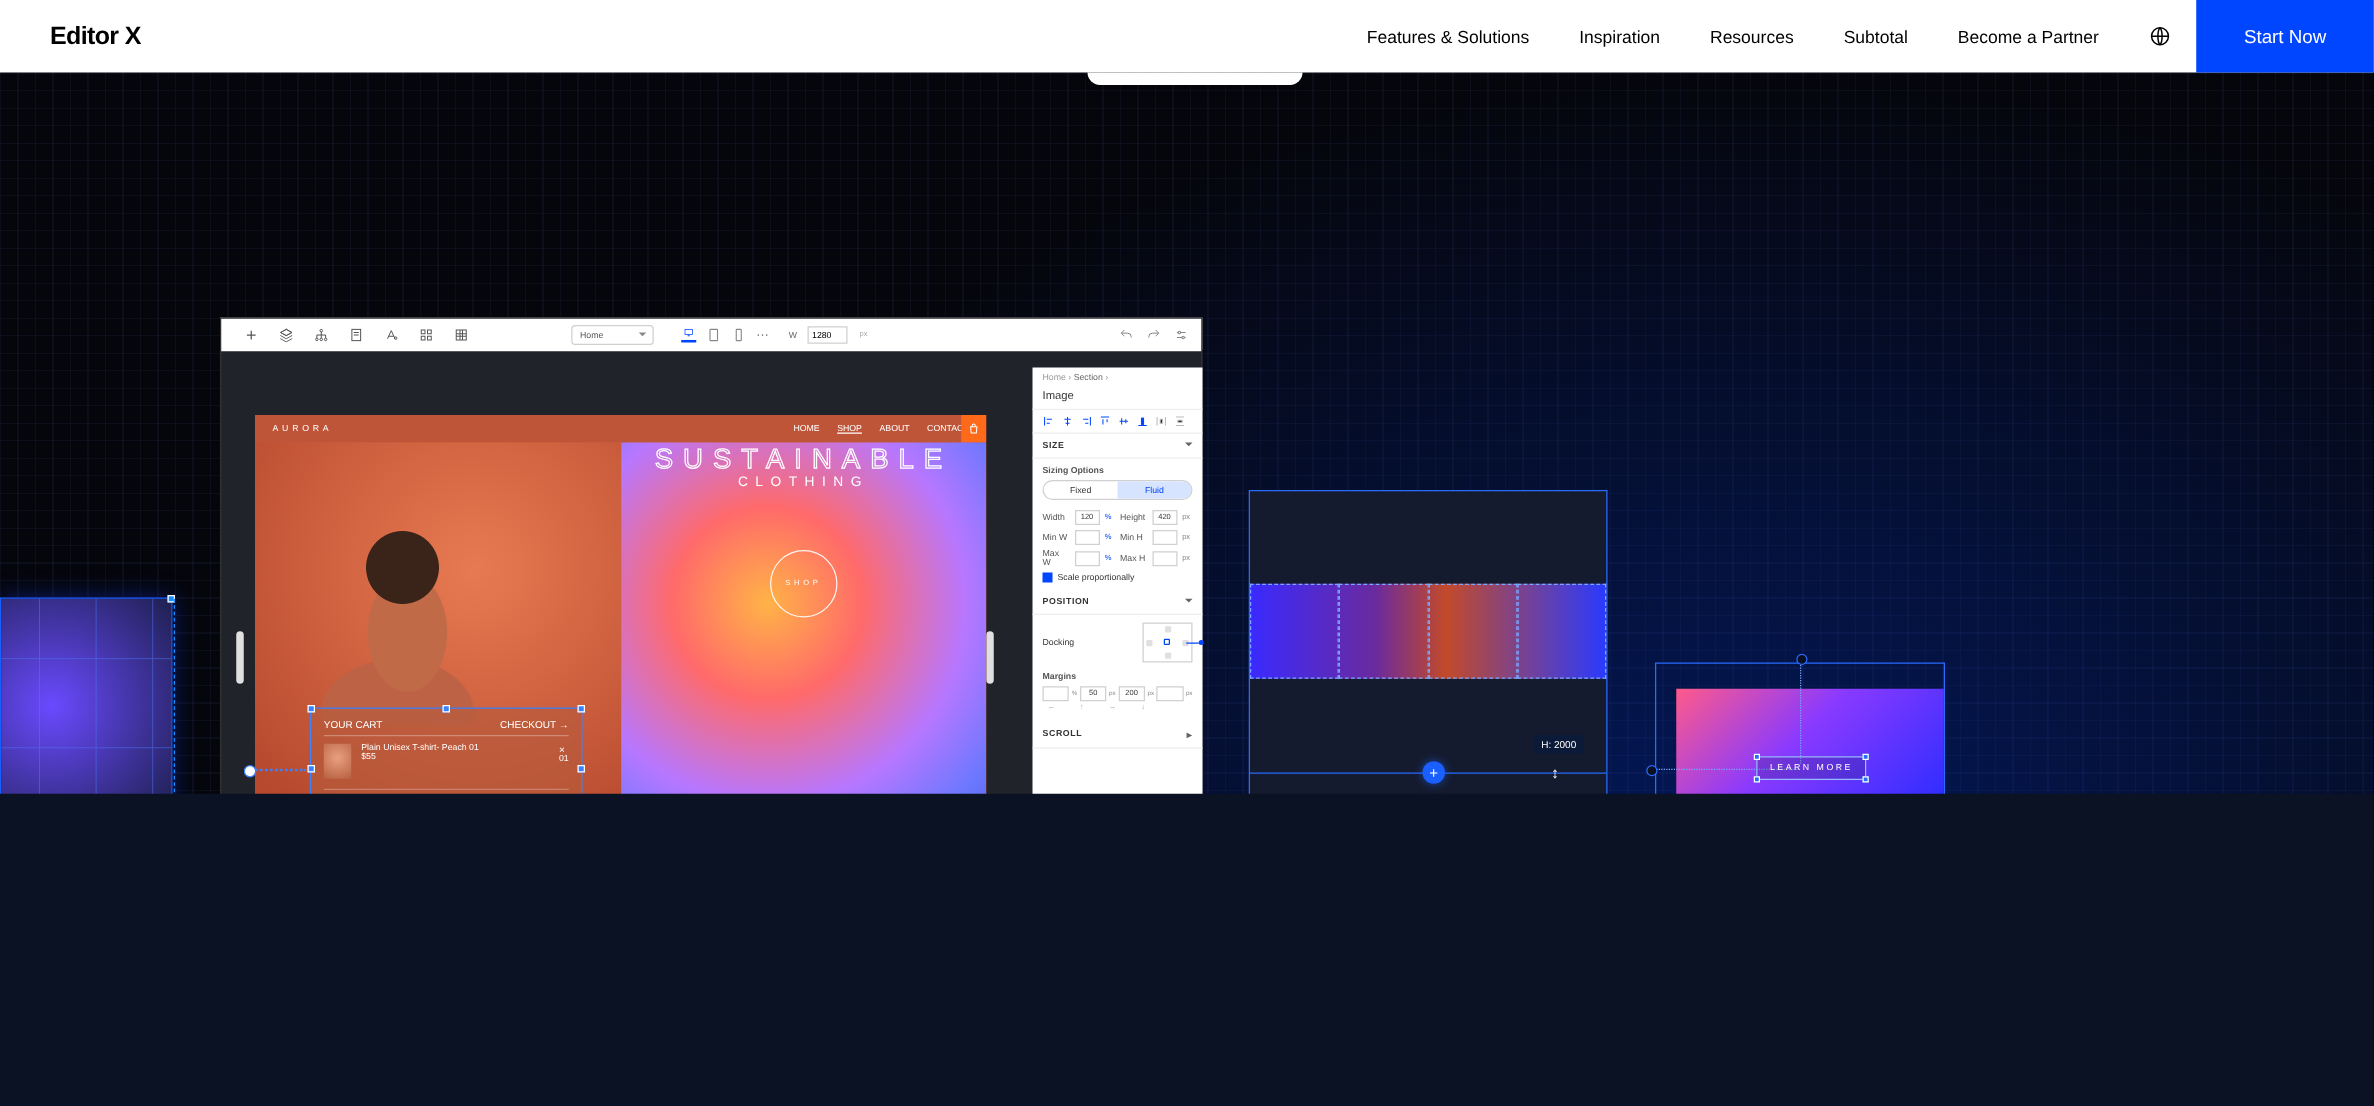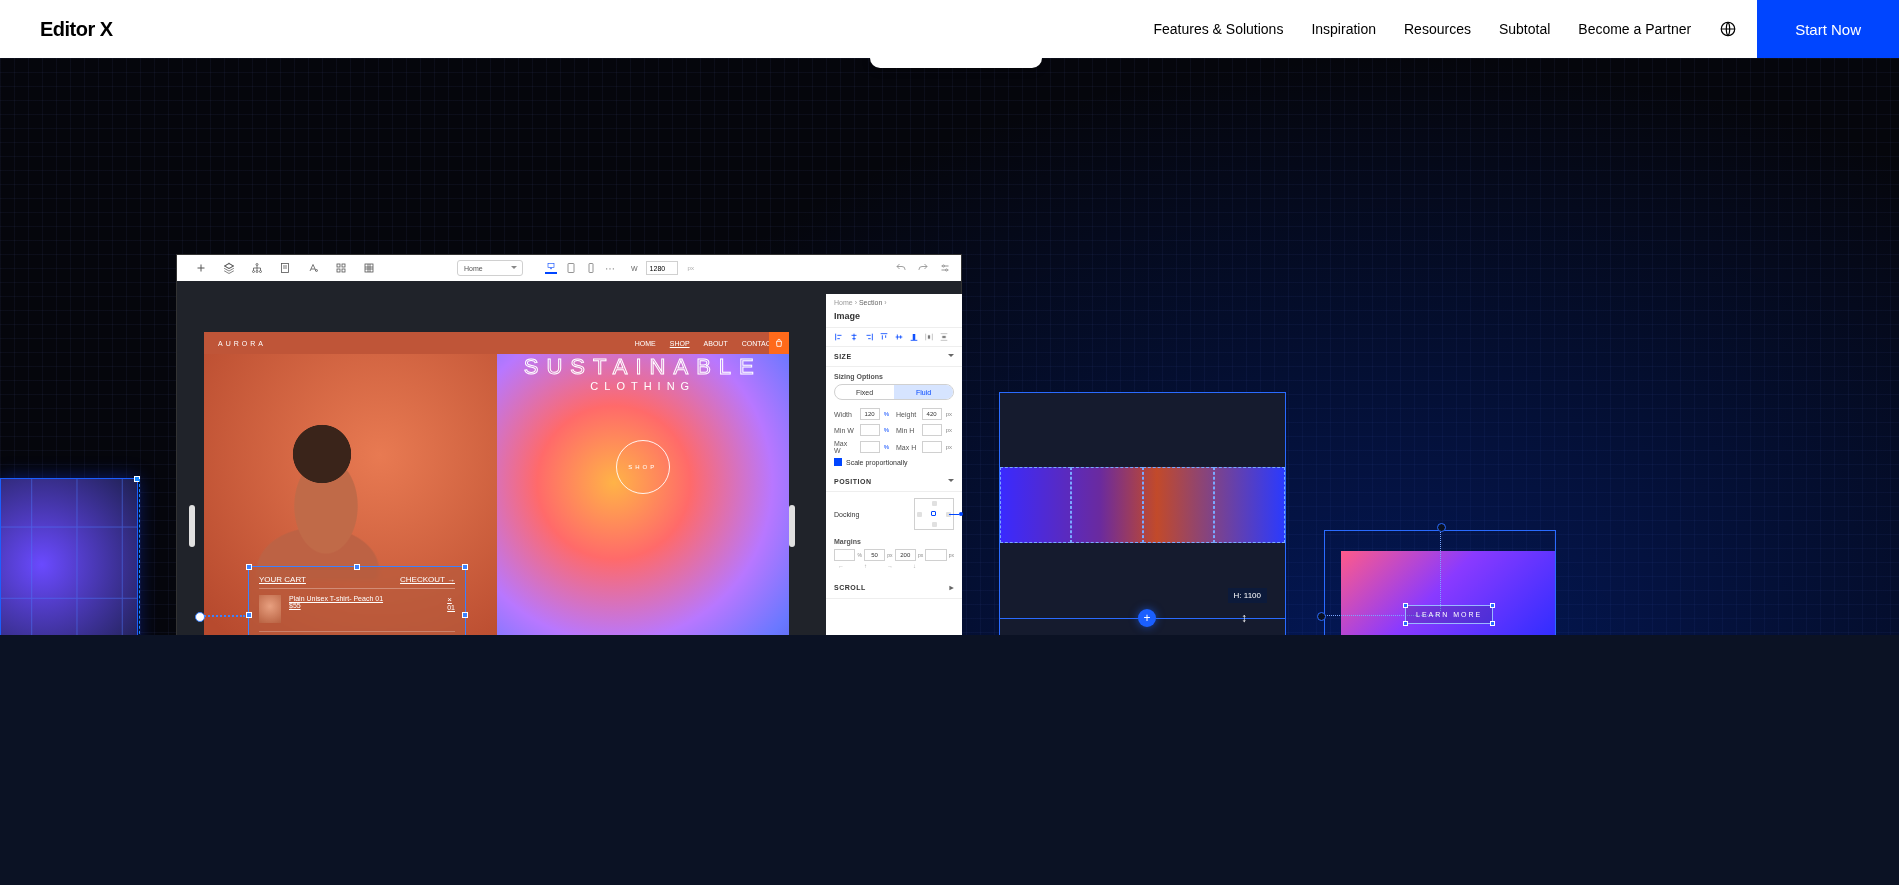--- a/index.html
+++ b/index.html
@@ -2,21 +2,21 @@
 <html><head>
 <meta charset="utf-8">
 <style>
 * { margin: 0; padding: 0; box-sizing: border-box; font-family: -apple-system, BlinkMacSystemFont, "Segoe UI", Helvetica, Arial, sans-serif; }
 body { width: 1899px; height: 885px; background: #000; overflow: hidden; position: relative; }
 
 
 .topnav { position: absolute; top: 0; left: 0; right: 0; height: 58px; background: #fff; display: flex; align-items: center; z-index: 100; }
 .logo { margin-left: 40px; font-size: 20px; font-weight: 800; letter-spacing: -0.5px; }
 .nav-spacer { flex: 1; }
-.nav-links { display: flex; align-items: center; gap: 28px; margin-right: 20px; }
+.nav-links { display: flex; align-items: center; gap: 40px; margin-right: 20px; }
 .nav-link { font-size: 14px; color: #000; cursor: pointer; }
 .globe-icon { width: 18px; height: 18px; cursor: pointer; }
 .start-now { background: #0045ff; color: #fff; height: 58px; padding: 18px 38px; display: flex; align-items: center; font-size: 15px; cursor: pointer; }
 
 
 .hero { position: absolute; top: 58px; left: 0; right: 0; bottom: 0; background:
   radial-gradient(ellipse 900px 600px at 1400px 600px, rgba(0,50,200,0.4), transparent),
   repeating-linear-gradient(0deg, rgba(60,70,120,0.12) 0 1px, transparent 1px 14px),
   repeating-linear-gradient(90deg, rgba(60,70,120,0.12) 0 1px, transparent 1px 14px),
   #05060c;
@@ -69,34 +69,34 @@
 
 
 .cart { position: absolute; left: 248px; top: 508px; width: 218px; height: 98px; border: 1.5px solid #3b82ff; background: rgba(180,90,60,0.6); backdrop-filter: blur(2px); }
 .cart-handles .h { position:absolute; width:6px; height:6px; background:#3b82ff; border:1px solid #fff; }
 .cart-handles .h.tl{left:-3px;top:-3px;} .cart-handles .h.tm{left:50%;top:-3px;margin-left:-3px;}
 .cart-handles .h.tr{right:-3px;top:-3px;} .cart-handles .h.ml{left:-3px;top:50%;margin-top:-3px;}
 .cart-handles .h.mr{right:-3px;top:50%;margin-top:-3px;} .cart-handles .h.bl{left:-3px;bottom:-3px;}
 .cart-handles .h.bm{left:50%;bottom:-3px;margin-left:-3px;} .cart-handles .h.br{right:-3px;bottom:-3px;}
 .cart-anchor { position:absolute; left:-48px; top:50%; width:44px; border-top:2px dotted #3b82ff; }
 .cart-anchor::before { content:""; position:absolute; left:-6px; top:-5px; width:8px; height:8px; border:1px solid #3b82ff; background:#fff; border-radius:50%; }
-.cart-inner { padding: 8px 10px; color: #fff; font-size: 8px; text-decoration: underline; }
+.cart-inner { padding: 8px 10px; color: #fff; font-size: 8px; }
 .cart-head { display:flex; justify-content:space-between; border-bottom:1px solid rgba(255,255,255,0.3); padding-bottom:4px; }
 .cart-head .co { letter-spacing: 0; }
 .cart-item { display:flex; gap:8px; margin-top:6px; font-size:7px; }
 .cart-thumb { width:22px; height:28px; background: radial-gradient(circle at 50% 40%, #e8a080, #b76040); }
 .cart-item-txt { flex:1; }
 .cart-x { font-size:8px; }
 .cart-sub { display:flex; justify-content:space-between; margin-top:8px; font-size:7px; border-top:1px solid rgba(255,255,255,0.25); padding-top:4px; }
 
 
 .inspector { position: absolute; left: 826px; top: 236px; width: 136px; height: 398px; background: #fff; font-size: 8px; color: #333; }
 .insp-crumb { padding: 5px 8px; font-size: 7px; color: #999; }
 .insp-crumb b { color:#666; font-weight:500; }
-.insp-title { padding: 0 8px 6px; font-size: 9px; font-weight: 700; }
+.insp-title { padding: 0 8px 6px; font-size: 9px; font-weight: 400; }
 .align-row { display:flex; gap:5px; padding: 4px 8px; border-top:1px solid #eee; border-bottom:1px solid #eee; }
 .al-ic { width:10px; height:10px; color:#0045ff; cursor:pointer; }
 .al-ic.dim { color:#bbb; }
 .insp-sec { padding: 6px 8px; border-bottom:1px solid #eee; display:flex; justify-content:space-between; align-items:center; font-weight:700; font-size:7px; letter-spacing:0.5px; }
 .insp-sec .caret { border:3px solid transparent; border-top-color:#666; }
 .insp-body { padding: 6px 8px; }
 .lbl { font-size: 7px; color:#555; margin-bottom:4px; font-weight:600; }
 .toggle2 { display:flex; width:100%; height:16px; border-radius:10px; overflow:hidden; border:1px solid #d0d0d0; margin-bottom:8px; }
 .toggle2 div { flex:1; display:flex; align-items:center; justify-content:center; font-size:7px; }
 .toggle2 .on { background:#d6e4ff; color:#0045ff; }
@@ -443,21 +443,21 @@
   <div class="midpanel">
     <div class="rowband"></div>
     <div class="cols">
         <div></div>
         <div></div>
         <div></div>
         <div></div>
       </div>
     <div class="midline"></div>
     <div class="plusbtn">+</div>
-    <div class="htag">H: 1100</div>
+    <div class="htag">H: 2000</div>
     <div class="darrow">↕</div>
   </div>
 
   <div class="rightpanel">
     <div class="grad"></div>
     <div class="vdash"></div>
     <div class="hdash"></div>
     <div class="btn">
       <span>LEARN MORE</span>
       <div class="bh tl"></div><div class="bh tr"></div><div class="bh bl"></div><div class="bh br"></div>

